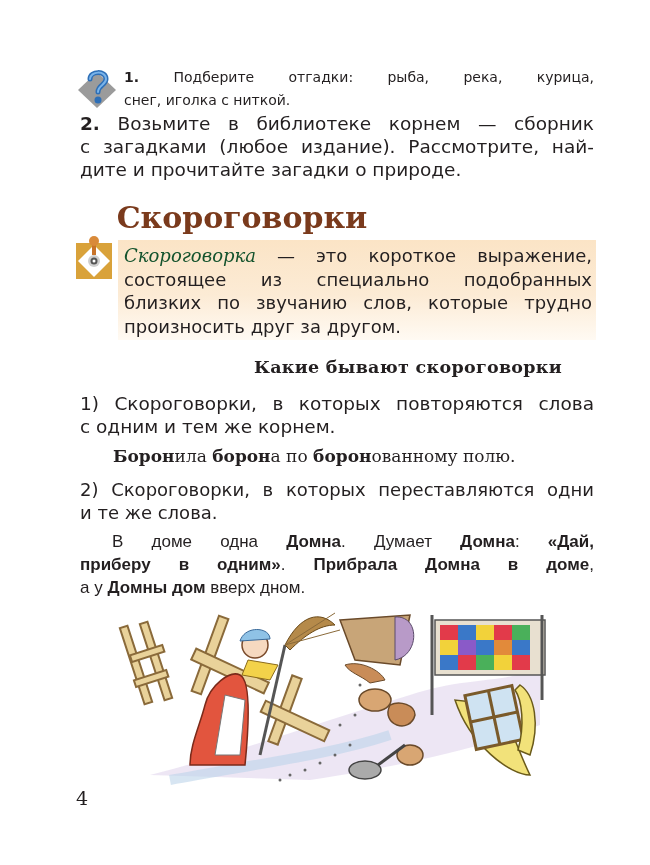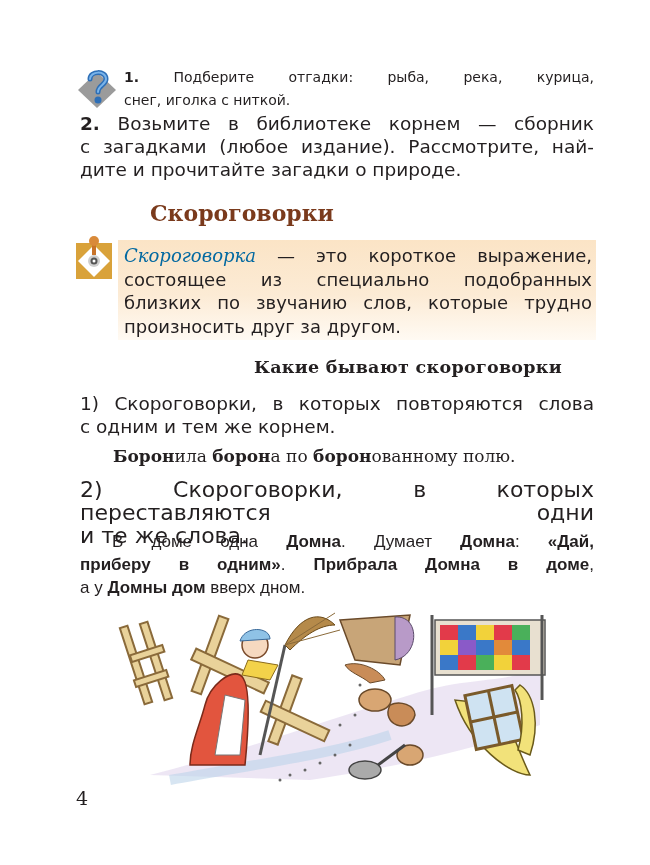--- a/index.html
+++ b/index.html
@@ -8,40 +8,40 @@
 
   .q-icon { position:absolute; left:76px; top:66px; width:42px; height:42px; }
   .task1 { position:absolute; left:124px; top:66px; width:470px; font-size:14px; line-height:23px; text-align:justify; text-align-last:left; }
   .task2 { position:absolute; left:80px; top:112px; width:514px; font-size:18.5px; line-height:23px; text-align:justify; }
   .task2 .ln { display:block; text-align:justify; text-align-last:justify; }
   .task2 .ln.last { text-align-last:left; }
   .task1 .ln { display:block; text-align:justify; text-align-last:justify; }
   .task1 .ln.last { text-align-last:left; }
   b.num { font-weight:bold; }
 
-  .section-title { position:absolute; left:0; width:554px; top:200px; text-align:center; padding-left:-20px; font-family:"DejaVu Serif", serif; font-weight:bold; font-size:22px; color:#7a3a1c; }
+  .section-title { position:absolute; left:0; width:554px; top:200px; text-align:center; padding-left:-20px; font-family:"DejaVu Serif", serif; font-weight:bold; font-size:30px; color:#7a3a1c; }
   .section-title span { position:relative; left:-35px; }
 
   .def-icon { position:absolute; left:76px; top:235px; width:36px; height:44px; }
   .def-box { position:absolute; left:118px; top:240px; width:478px; height:100px; background:linear-gradient(180deg,#fbe4c6 0%, #fcebd5 55%, #fffaf3 100%); }
   .def-text { position:absolute; left:124px; top:244px; width:468px; font-size:18px; line-height:23.5px; }
   .def-text .ln { display:block; text-align:justify; text-align-last:justify; }
   .def-text .ln.last { text-align-last:left; }
-  .def-text i { font-family:"DejaVu Serif", serif; color:#0369a1; }
+  .def-text i { font-family:"DejaVu Serif", serif; color:#14532d; }
 
   .subtitle { position:absolute; left:0; width:650px; top:357px; text-align:center; font-family:"DejaVu Serif", serif; font-weight:bold; font-size:17.5px; letter-spacing:0.3px;padding-left:48px; }
   .subtitle span { position:relative; left:35px; }
 
   .p1 { position:absolute; left:80px; top:392px; width:514px; font-size:18.5px; line-height:23px; }
   .p1 .ln { display:block; text-align:justify; text-align-last:justify; }
   .p1 .ln.last { text-align-last:left; }
 
   .ex1 { position:absolute; left:113px; top:446px; font-family:"DejaVu Serif", serif; font-size:17px; }
 
-  .p2 { position:absolute; left:80px; top:478px; width:514px; font-size:22px; line-height:23px; }
+  .p2 { position:absolute; left:80px; top:478px; width:514px; font-size:18px; line-height:23px; }
   .p2 .ln { display:block; text-align:justify; text-align-last:justify; }
   .p2 .ln.last { text-align-last:left; }
 
   .ex2 { position:absolute; left:80px; top:530px; width:514px; font-family:Liberation Sans, sans-serif; font-size:17px; line-height:23px; }
   .ex2 .ln { display:block; text-align:justify; text-align-last:justify; }
   .ex2 .ln.first { padding-left:32px; }
   .ex2 .ln.last { text-align-last:left; }
 
   .illus { position:absolute; left:110px; top:605px; width:440px; height:185px; }
   .page-num { position:absolute; left:76px; top:787px; font-family:"DejaVu Serif", serif; font-size:19px; }

